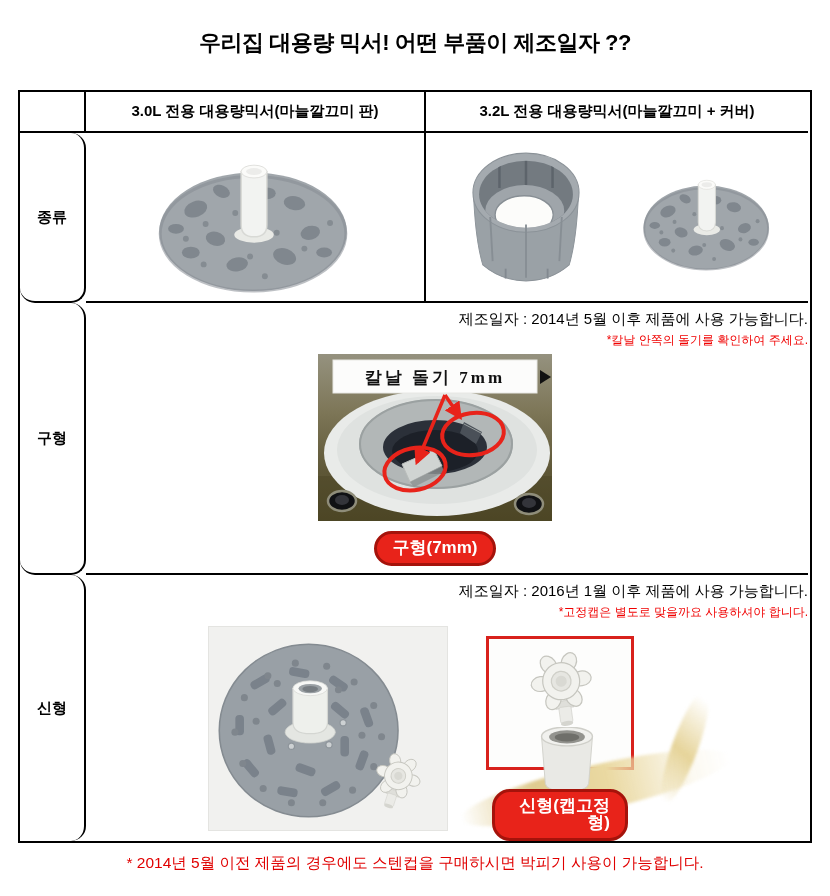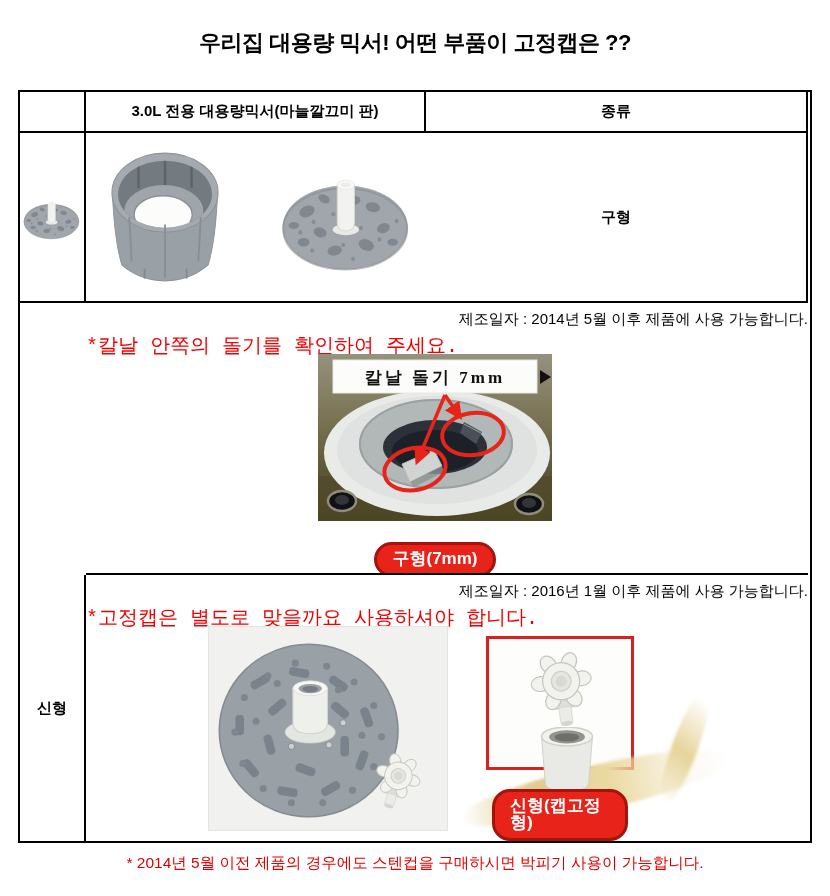--- a/index.html
+++ b/index.html
@@ -7,48 +7,48 @@
   .page { position:relative; width:830px; height:896px; background:#fff; }
 
   .title { text-align:center; padding-top:28px; font-size:22px; font-weight:bold; color:#000; letter-spacing:-0.5px; }
 
   .parts-table { position:absolute; left:18px; top:90px; width:794px; border:2px solid #000;
                  display:grid; grid-template-columns:66px 340px 382px; grid-template-rows:41px 170px 272px 266px; background:#fff; }
   .cell { border-right:2px solid #000; border-bottom:2px solid #000; position:relative; overflow:hidden; }
   .no-r { border-right:none; }
   .no-b { border-bottom:none; }
   .hdr { display:flex; align-items:center; justify-content:center; font-weight:bold; font-size:15px; color:#000;text-align:center; }
-  .rowlab { display:flex; align-items:center; justify-content:center; font-weight:bold; font-size:15px; color:#000; }
+  .rowlab { display:flex; align-items:center; justify-content:center; font-weight:bold; font-size:15px; color:#000;border-radius:15px; }
   .imgcell { display:flex; align-items:center; justify-content:center; }
   .merged { grid-column:2 / 4; }
 
   .date-line { text-align:right; font-size:15px; color:#000; padding-top:7px;margin-left:20px; }
-  .warn-line { text-align:left; font-size:20px; color:#f00000; padding-top:3px;font-family:Liberation Mono, monospace; }
+  .warn-line { text-align:right; font-size:12px; color:#f00000; padding-top:3px; }
 
   
   .old-photo-wrap { position:absolute; left:232px; top:51px; width:234px; text-align:center; }
   .old-photo { width:234px; height:167px; display:block; }
   .badge { display:inline-block; background:#e8231a; border:3px solid #a5130b; border-radius:18px;
            color:#fff; font-weight:bold; font-size:17px; line-height:1; padding:5px 15px 7px; }
-  .old-badge-row { margin-top:21px; }
+  .old-badge-row { margin-top:10px; }
 
   
   .new-left-photo { position:absolute; left:122px; top:51px; width:240px; height:205px; background:#f1f1ef; border:1px solid #e4e4e1; }
   .new-left-disc { position:absolute; left:4px; top:3px; width:196px; height:198px; }
   .new-left-knob { position:absolute; left:160px; top:122px; width:56px; height:62px; transform:rotate(18deg); }
   .red-box { position:absolute; left:400px; top:61px; width:148px; height:134px; border:3px solid #d8211c; background:#fdfdfc; }
   .cap-knob { position:absolute; left:36px; top:6px; width:74px; height:84px; transform:rotate(-8deg); }
   .tube { position:absolute; left:452px; top:152px; width:58px; height:66px; z-index:3; }
   .swoosh { position:absolute; left:372px; top:190px; width:276px; height:46px; border-radius:50%;
             background:linear-gradient(90deg, rgba(226,206,140,0) 0%, #dfcb90 28%, #ead9a2 55%, rgba(234,217,162,0.15) 85%, rgba(234,217,162,0) 100%);
             transform:rotate(-13deg); filter:blur(1.5px); z-index:1; }
   .swoosh2 { position:absolute; left:586px; top:112px; width:26px; height:120px; border-radius:50%;
              background:linear-gradient(200deg, rgba(233,216,160,0) 10%, #e6d49a 55%, rgba(233,216,160,0) 95%);
              transform:rotate(20deg); filter:blur(1.5px); z-index:1; }
-  .new-badge { position:absolute; left:406px; top:214px; width:136px; text-align:left; z-index:4; }
+  .new-badge { position:absolute; left:406px; top:214px; width:136px; text-align:right; z-index:4; }
 
   .footer-note { position:absolute; left:0; top:853px; width:830px; text-align:center;
                  color:#e00000; font-weight:normal; font-size:15.5px; }
 
   svg text.photo-caption { font-family:"Liberation Serif", serif; font-weight:bold; letter-spacing:3px; }
   .symlib { position:absolute; width:0; height:0; overflow:hidden; }
 </style>
 </head>
 <body>
 
@@ -180,26 +180,27 @@
       <path d="M3 10 L7 60 Q8 68 30 68 Q52 68 53 60 L57 10 Z" fill="#e9e9e5" stroke="#d0d0ca" stroke-width="1"></path>
       <ellipse cx="30" cy="10" rx="27" ry="10" fill="#f1f1ee" stroke="#cfcfc9" stroke-width="1.5"></ellipse>
       <ellipse cx="30" cy="10.5" rx="19" ry="7" fill="#93938e"></ellipse>
       <ellipse cx="30" cy="11" rx="13" ry="4.5" fill="#6f6f6a"></ellipse>
     </symbol>
   </defs>
 </svg>
 
 <div class="page">
 
-  <div class="title">우리집 대용량 믹서! 어떤 부품이 고정캡은 ??</div>
+  <div class="title">우리집 대용량 믹서! 어떤 부품이 제조일자 ??</div>
 
   <div class="parts-table">
 
     <div class="cell hdr"></div>
     <div class="cell hdr">3.0L 전용 대용량믹서(마늘깔끄미 판)</div>
+    <div class="cell hdr no-r">3.2L 전용 대용량믹서(마늘깔끄미 + 커버)</div>
 
     <div class="cell rowlab">종류</div>
     <div class="cell imgcell">
       <svg width="218" height="158" viewBox="0 0 220 160">
           <use href="#disc"></use>
         </svg>
     </div>
     <div class="cell imgcell no-r" style="gap:38px;">
       <svg width="142" height="152" viewBox="0 0 230 200" preserveAspectRatio="none">
           <use href="#cup"></use>

